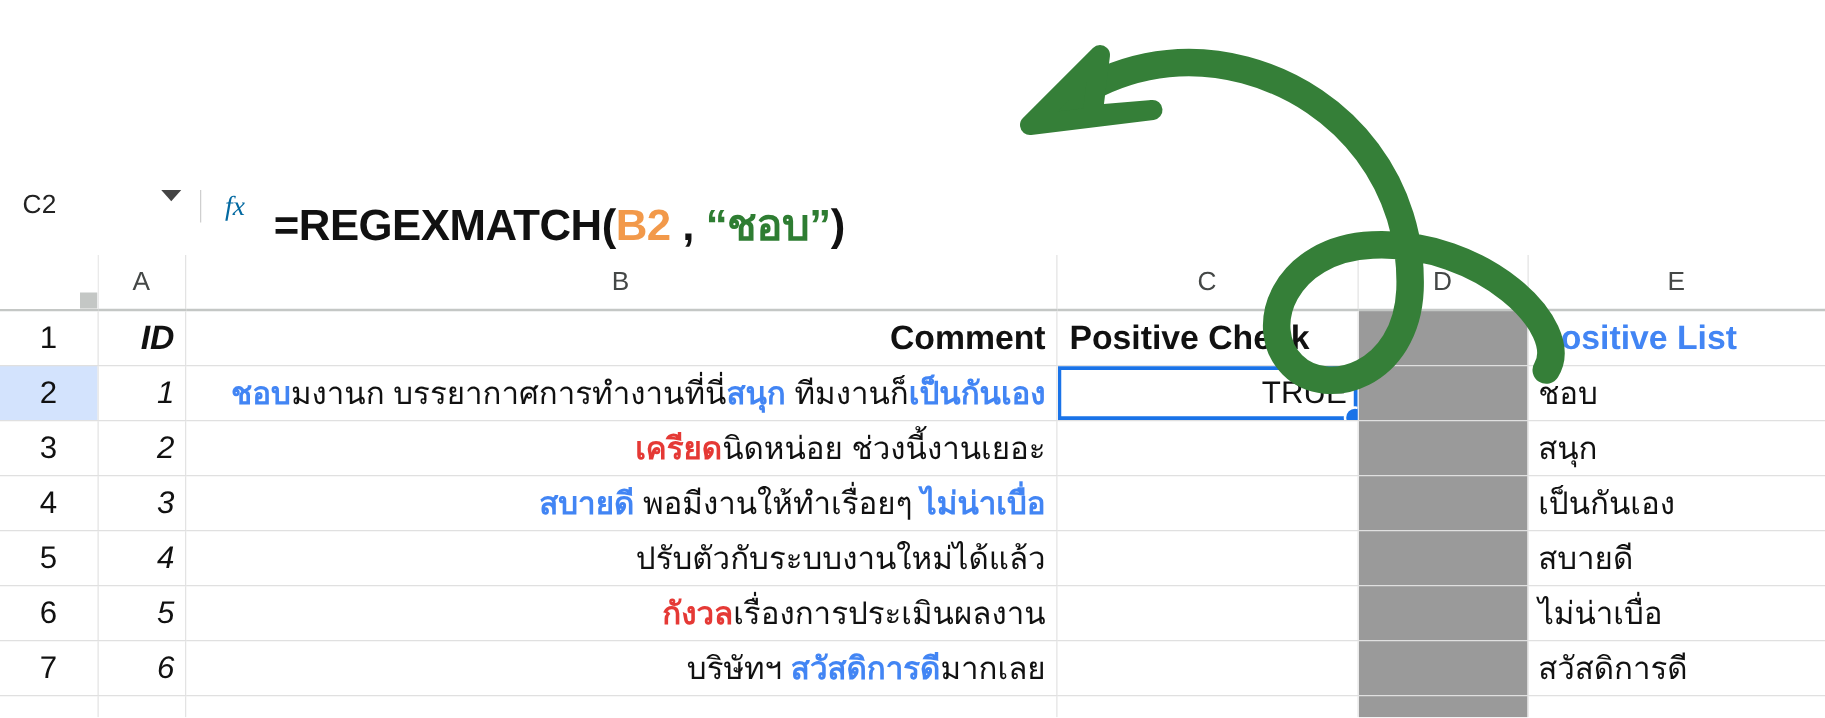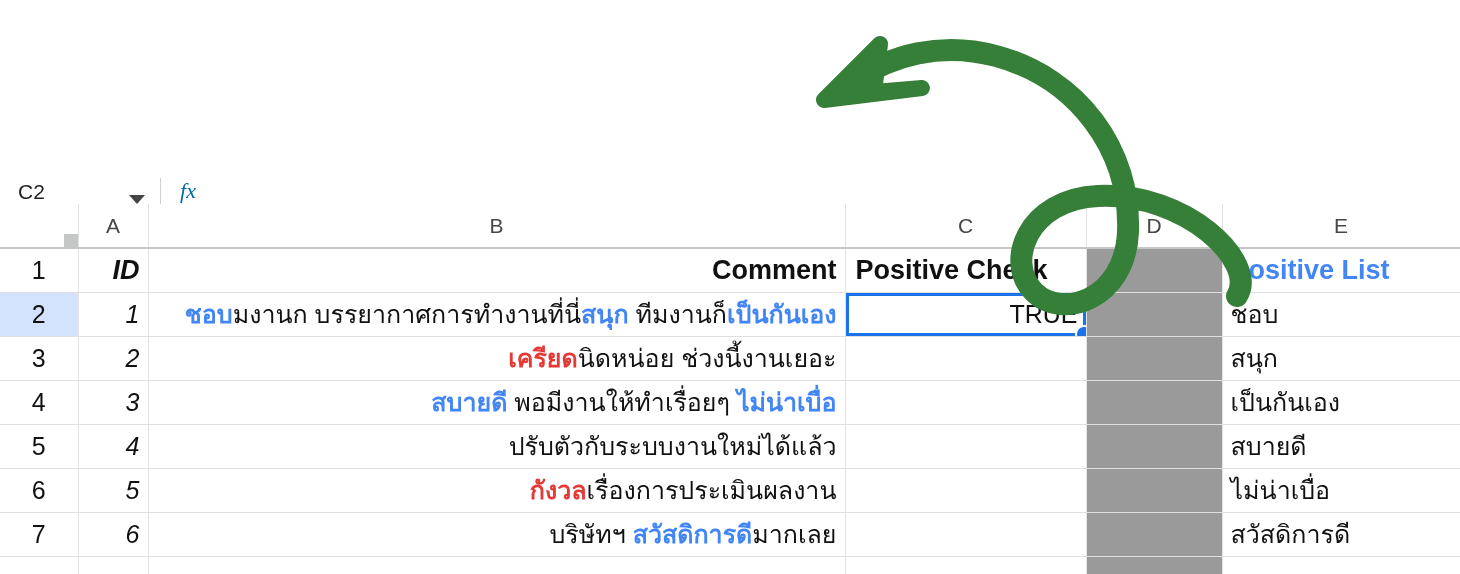--- a/index.html
+++ b/index.html
@@ -18,21 +18,21 @@
     overflow: hidden;
     background: #ffffff;
   }
 
   
   .formula-bar {
     position: absolute;
     left: 0; top: 152px;
     width: 1236px; height: 52px;
     display: flex;
-    align-items: flex-end;
+    align-items: flex-start;
     background: #ffffff;
     box-sizing: border-box;
   }
   .namebox {
     width: 120px;
     padding-left: 18px;
     font-size: 21px;
     color: #222222;
     letter-spacing: .2px;
     box-sizing: border-box;
@@ -196,20 +196,21 @@
 
 <div id="screenshot">
 
   <div class="formula-bar">
     <div class="namebox">C2</div>
     <div class="namebox-caret">
       <span class="caret-tri"></span>
     </div>
     <div class="vdiv"></div>
     <div class="fx">fx</div>
+    <div class="formula-text"><span>=REGEXMATCH(</span><span class="ref">B2</span><span> , </span><span class="str">“ชอบ”</span><span>)</span></div>
   </div>
 
   <div class="grid">
     <table class="sheet">
       <colgroup>
         <col class="c-rh">
           <col class="c-a">
           <col class="c-b">
           <col class="c-c">
           <col class="c-d">

